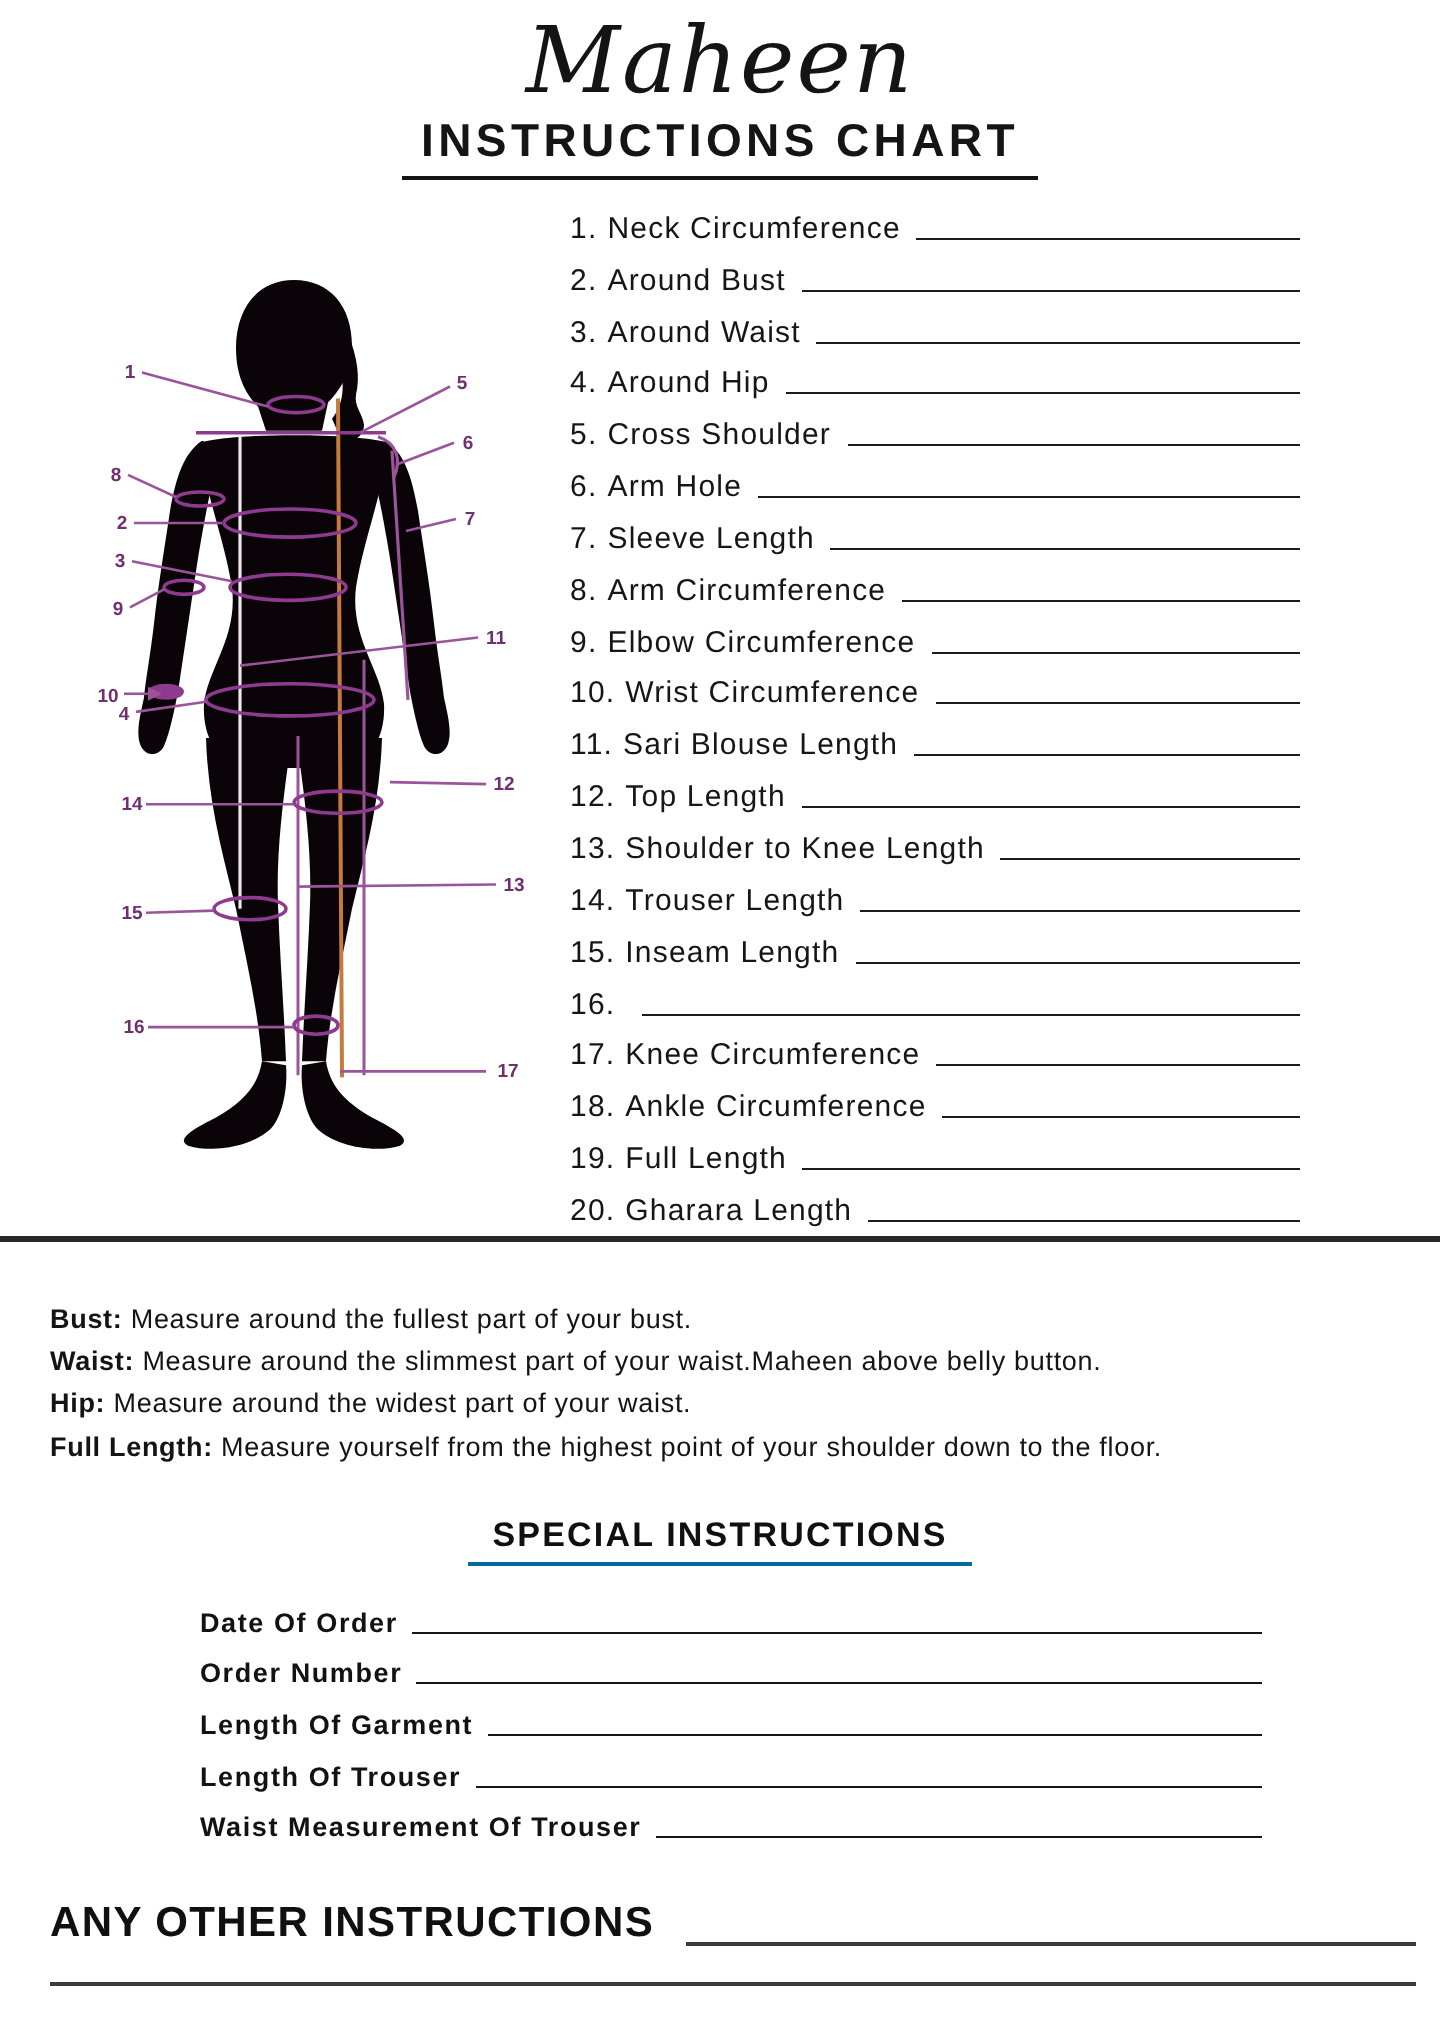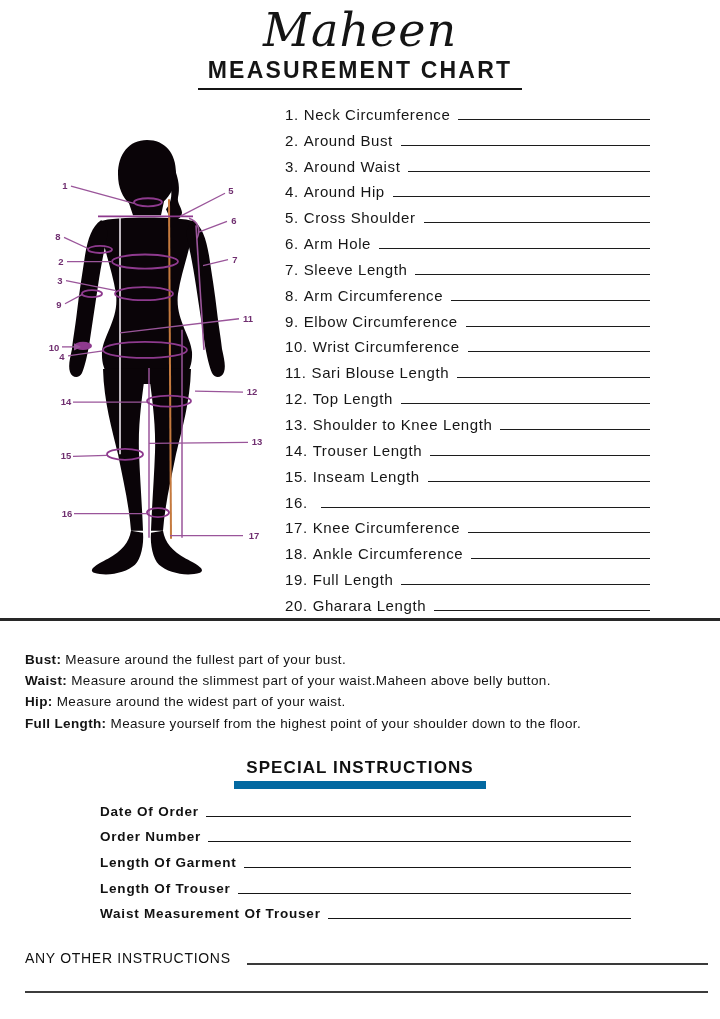--- a/index.html
+++ b/index.html
@@ -28,43 +28,43 @@
   .diagram{position:absolute;left:30px;top:133px;width:240px;height:482px;}
   
   .rule-top{position:absolute;left:0;top:618px;width:720px;height:2.6px;background:#282828;}
   .howto-h{position:absolute;left:25px;top:627px;font-size:17px;font-weight:700;letter-spacing:.4px;color:#101010;}
   .howto-body{position:absolute;left:25px;top:649px;width:690px;font-size:13.5px;line-height:21.2px;letter-spacing:.35px;color:#141414;}
   .howto-body b{letter-spacing:.35px;}
   
   .special-h{position:absolute;top:758px;left:0;width:720px;text-align:center;}
   .special-h span{
     display:inline-block;font-size:17px;font-weight:700;letter-spacing:1.1px;color:#101010;
-    border-bottom:8px solid #0369a1;padding:0 12px 3px 12px;
+    border-bottom:2px solid #0369a1;padding:0 12px 3px 12px;
   }
   .fields{position:absolute;left:100px;top:795px;width:531px;}
   .frow{display:flex;align-items:flex-end;height:25.7px;font-size:13.5px;font-weight:700;letter-spacing:.8px;color:#121212;}
   .flabel{white-space:pre;padding-bottom:2px;}
   .fline{flex:1 1 auto;border-bottom:1.9px solid #161616;margin:0 0 4px 7px;min-width:40px;font-weight:400;}
   
   .other{position:absolute;left:25px;top:950px;width:683px;display:flex;align-items:flex-end;}
-  .other-label{font-size:14px;font-weight:400;letter-spacing:.7px;color:#101010;white-space:pre;padding-bottom:2px;}
+  .other-label{font-size:21px;font-weight:700;letter-spacing:.7px;color:#101010;white-space:pre;padding-bottom:2px;}
   .other-line{flex:1 1 auto;border-bottom:2.2px solid #3a3a3a;margin:0 0 3px 16px;}
   .rule-bottom{position:absolute;left:25px;top:991px;width:683px;height:2.4px;background:#3c3c3c;}
   
   .marker-num{font-family:"Liberation Sans",sans-serif;font-size:9.5px;font-weight:700;}
 </style>
 </head>
 <body>
 
 <div class="page">
 
   <div class="logo">Maheen</div>
 
   <div class="title-wrap">
-    <span>MEASUREMENT CHART</span>
+    <span>INSTRUCTIONS CHART</span>
   </div>
 
   <div class="mlist">
 
       <div class="mrow">
         <span class="mnum">1.</span>
         <span class="mlabel">Neck Circumference</span>
         <span class="mline"><span></span></span>
       </div>
 

